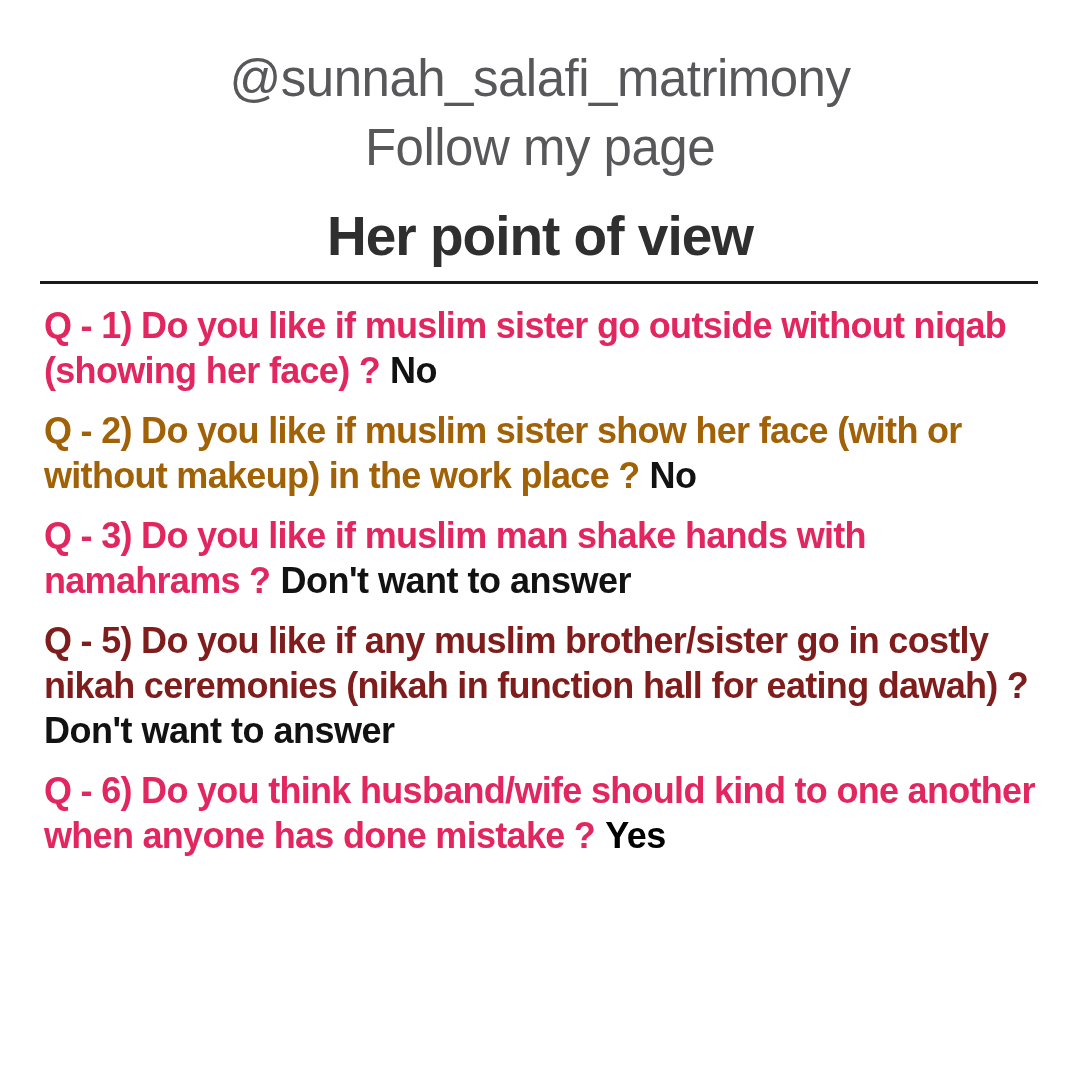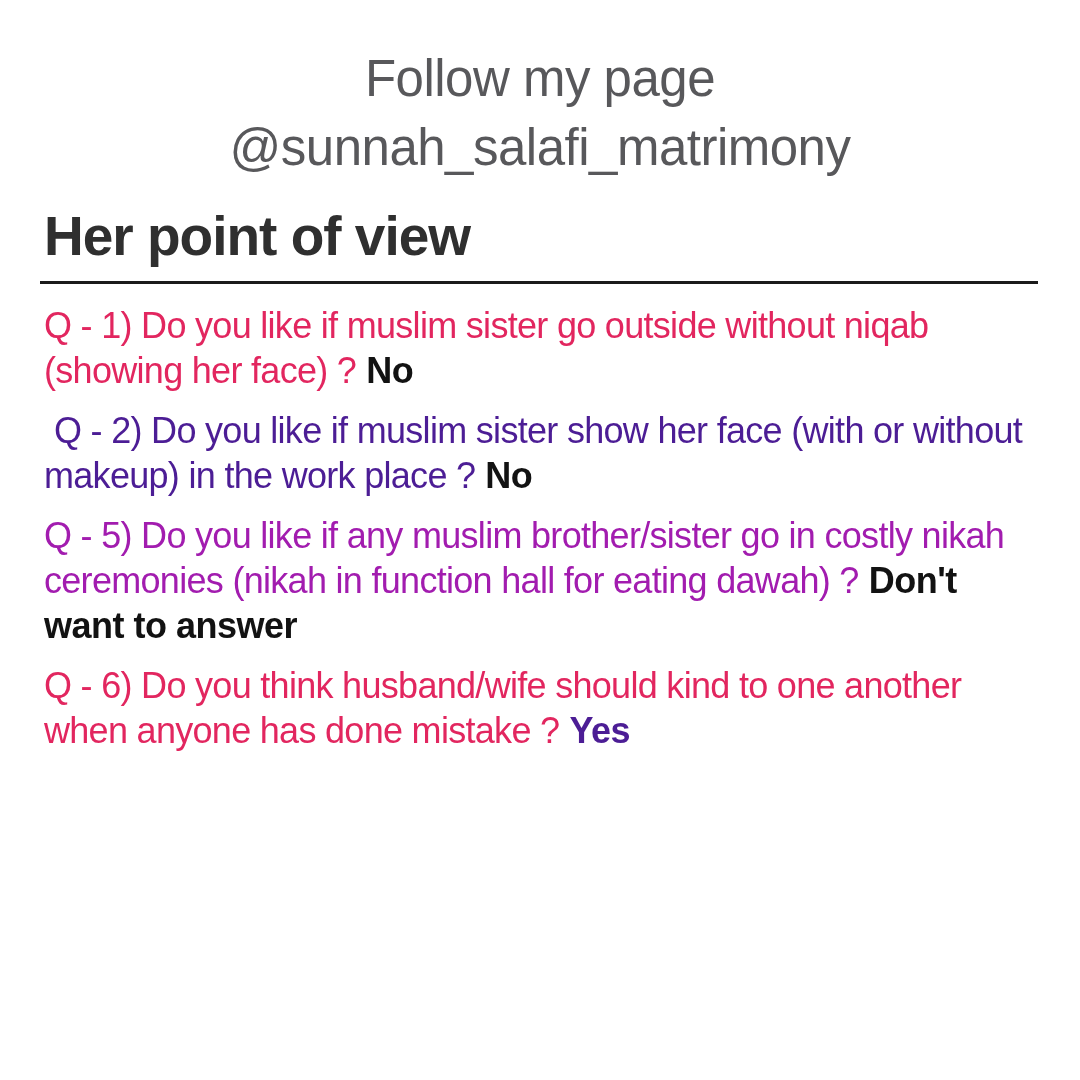--- a/index.html
+++ b/index.html
@@ -19,75 +19,80 @@
     line-height: 69px;
     letter-spacing: -0.5px;
   }
   .title {
     margin: 24px 44px 0 44px;
     color: #2f2f2f;
     font-weight: 700;
     font-size: 55px;
     line-height: 60px;
     letter-spacing: -1px;
+    text-align: center;
   }
   .title-rule {
     margin: 15px 42px 0 40px;
     border: none;
     border-top: 3px solid #1b1b1b;
     height: 0;
   }
   .qa-list {
     margin: 19px 36px 0 44px;
     width: 1000px;
   }
   .qa-item {
     margin: 0 0 15px 0;
     font-size: 36px;
     line-height: 45px;
   }
   .question {
-    font-weight: 400;
+    font-weight: 700;
     letter-spacing: -0.7px;
   }
   .answer {
     font-weight: 700;
     letter-spacing: -0.5px;
   }
 </style>
 </head>
 <body>
 
 <div class="canvas">
 
   <div class="header" style="color: rgb(88, 88, 91);">
+    <div>@sunnah_salafi_matrimony</div>
     <div>Follow my page</div>
-    <div>@sunnah_salafi_matrimony</div>
   </div>
 
   <div class="title" style="color: rgb(47, 47, 47);">Her point of view</div>
   <hr class="title-rule" style="border-top-color: rgb(27, 27, 27);">
 
   <div class="qa-list">
     <p class="qa-item">
       <span class="question" style="color: rgb(226, 38, 95);">Q - 1) Do you like if muslim sister go outside without niqab (showing her face) ?</span>
       <span class="answer" style="color: rgb(18, 18, 18);">No</span>
     </p>
 
     <p class="qa-item">
-      <span class="question" style="color: #4c1d95; margin-left: 10px;">Q - 2) Do you like if muslim sister show her face (with or without makeup) in the work place ?</span>
+      <span class="question" style="color: #a16207;">Q - 2) Do you like if muslim sister show her face (with or without makeup) in the work place ?</span>
       <span class="answer" style="color: rgb(18, 18, 18);">No</span>
     </p>
 
+    <p class="qa-item">
+      <span class="question" style="color: rgb(226, 38, 95);">Q - 3) Do you like if muslim man shake hands with namahrams ?</span>
+      <span class="answer" style="color: rgb(18, 18, 18);">Don't want to answer</span>
+    </p>
 
 
     <p class="qa-item">
-      <span class="question" style="color: #a21caf; text-align: right;">Q - 5) Do you like if any muslim brother/sister go in costly nikah ceremonies (nikah in function hall for eating dawah) ?</span>
+      <span class="question" style="color: #7f1d1d; text-align: right;">Q - 5) Do you like if any muslim brother/sister go in costly nikah ceremonies (nikah in function hall for eating dawah) ?</span>
       <span class="answer" style="color: rgb(18, 18, 18);">Don't want to answer</span>
     </p>
 
     <p class="qa-item">
       <span class="question" style="color: rgb(226, 38, 95); margin-top: 32px;">Q - 6) Do you think husband/wife should kind to one another when anyone has done mistake ?</span>
-      <span class="answer" style="color: #4c1d95;">Yes</span>
+      <span class="answer" style="color: #000000;">Yes</span>
     </p>
   </div>
 
 </div>
 
 </body></html>

